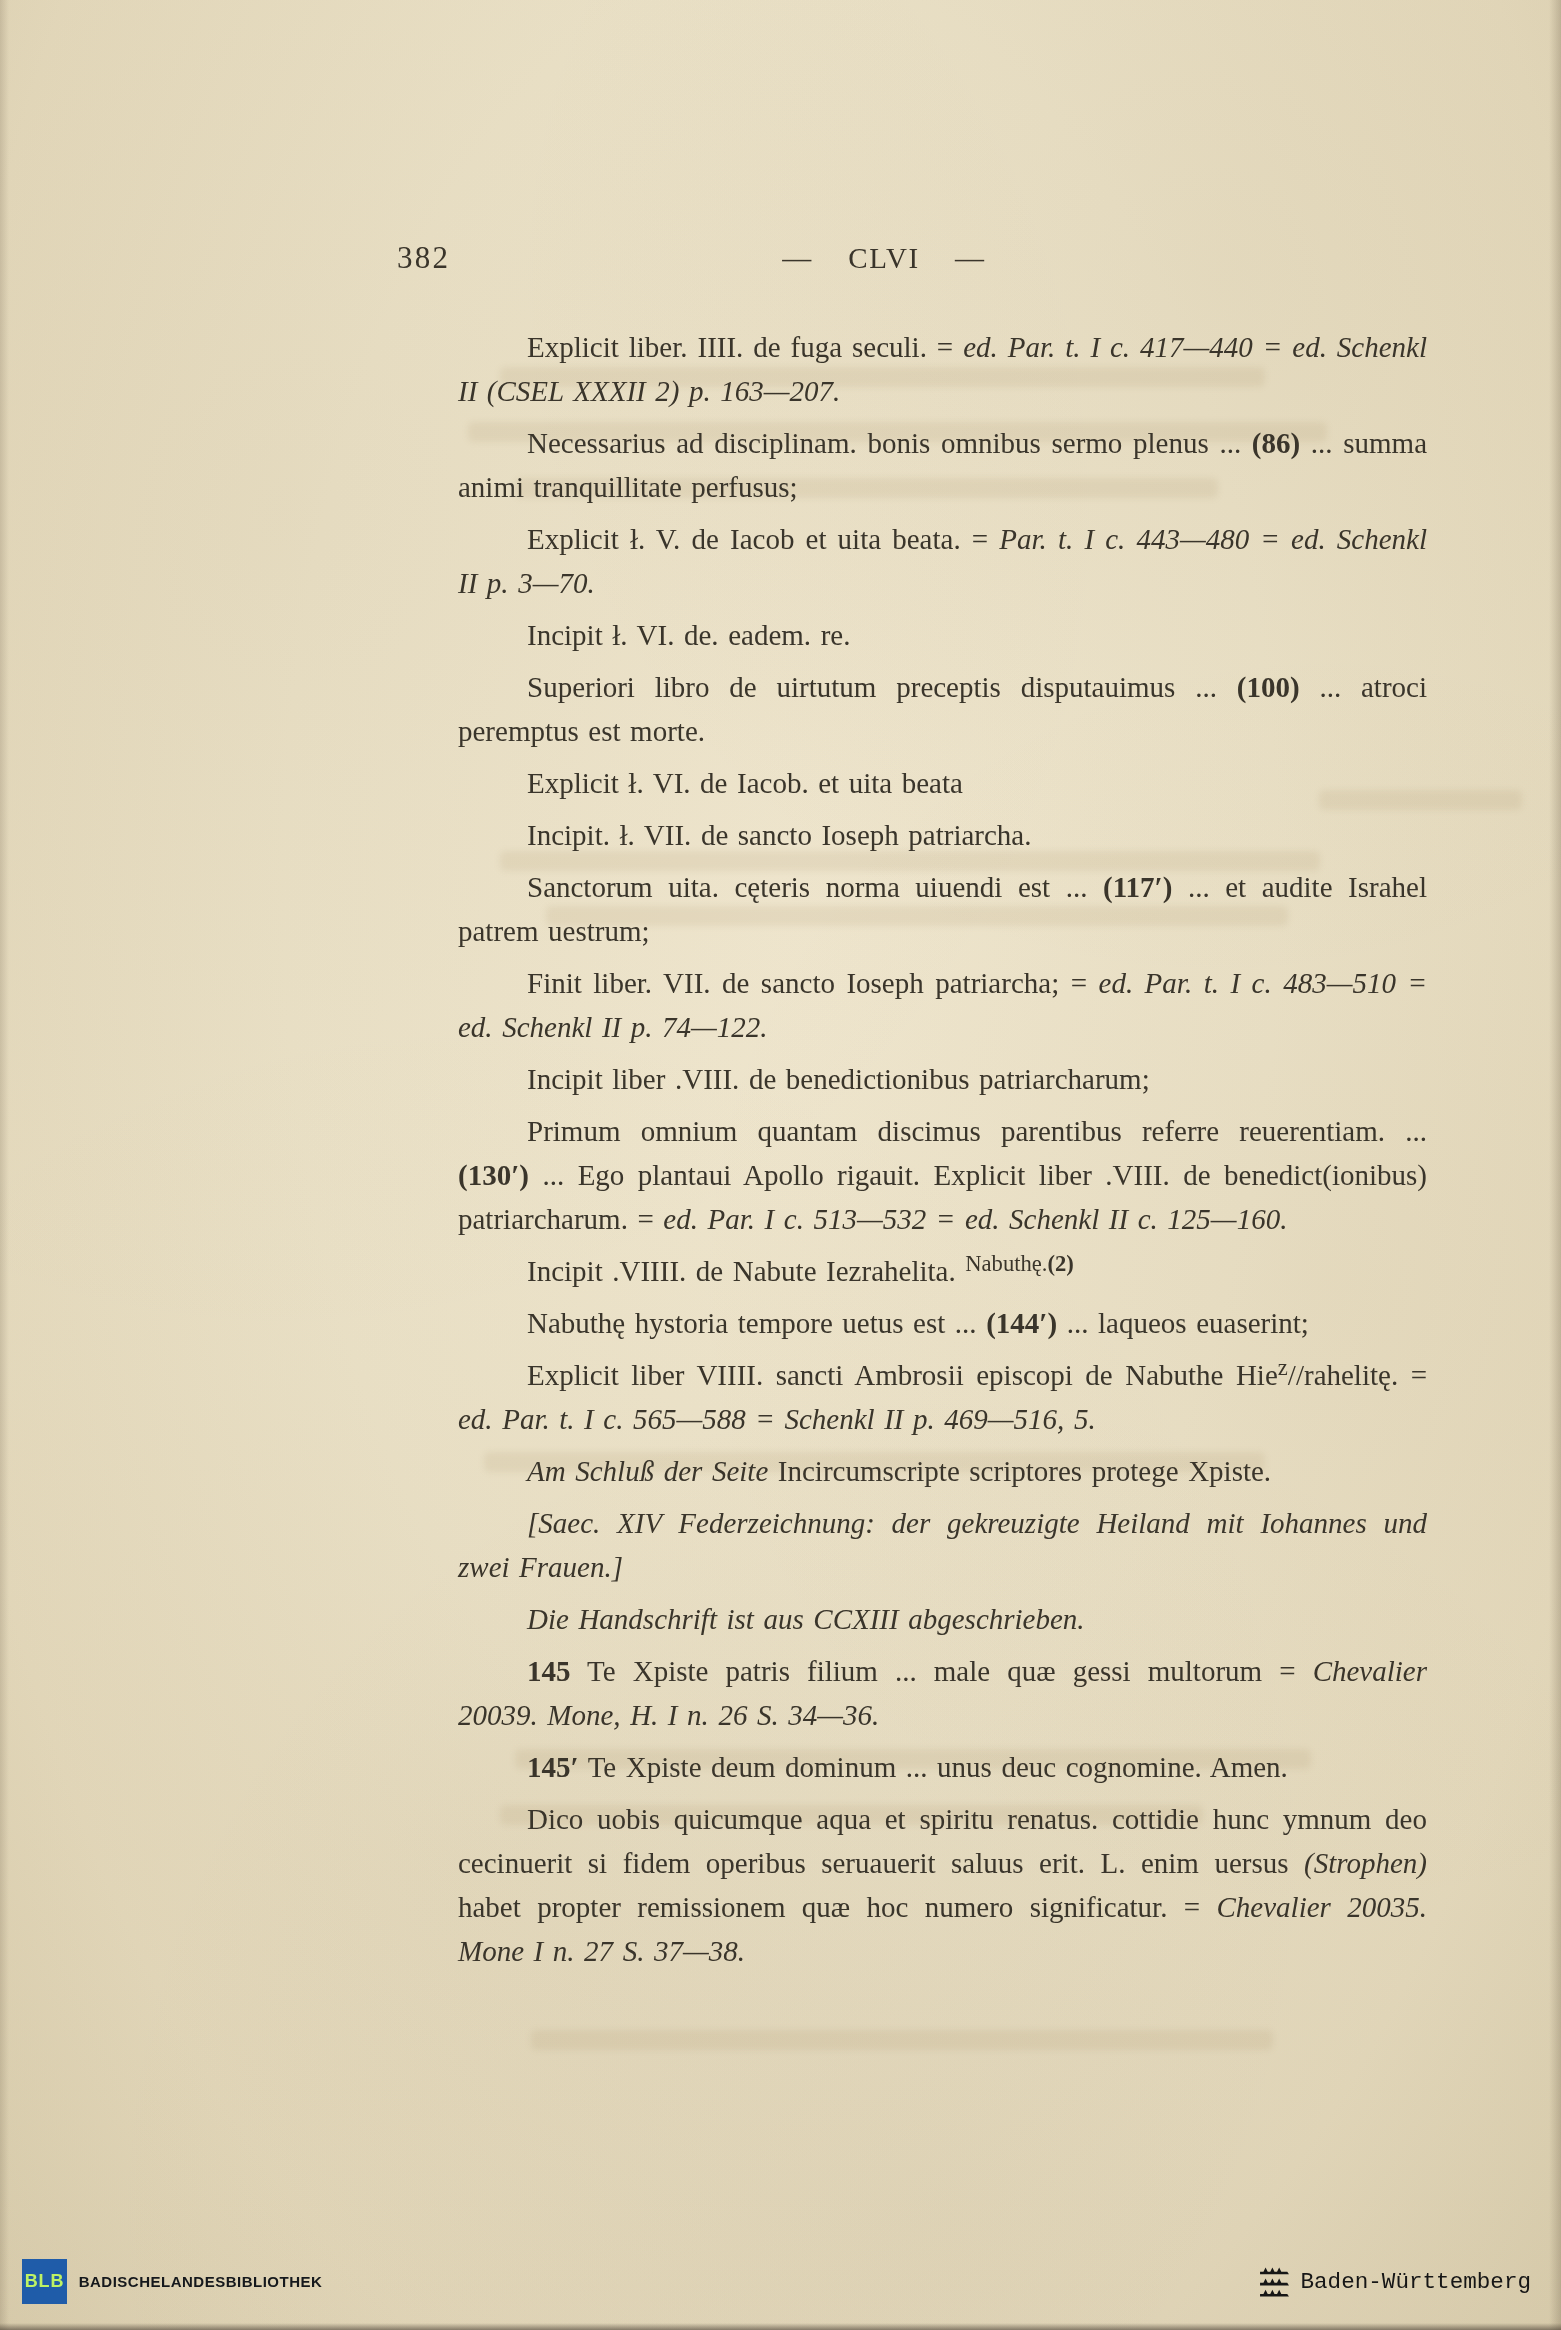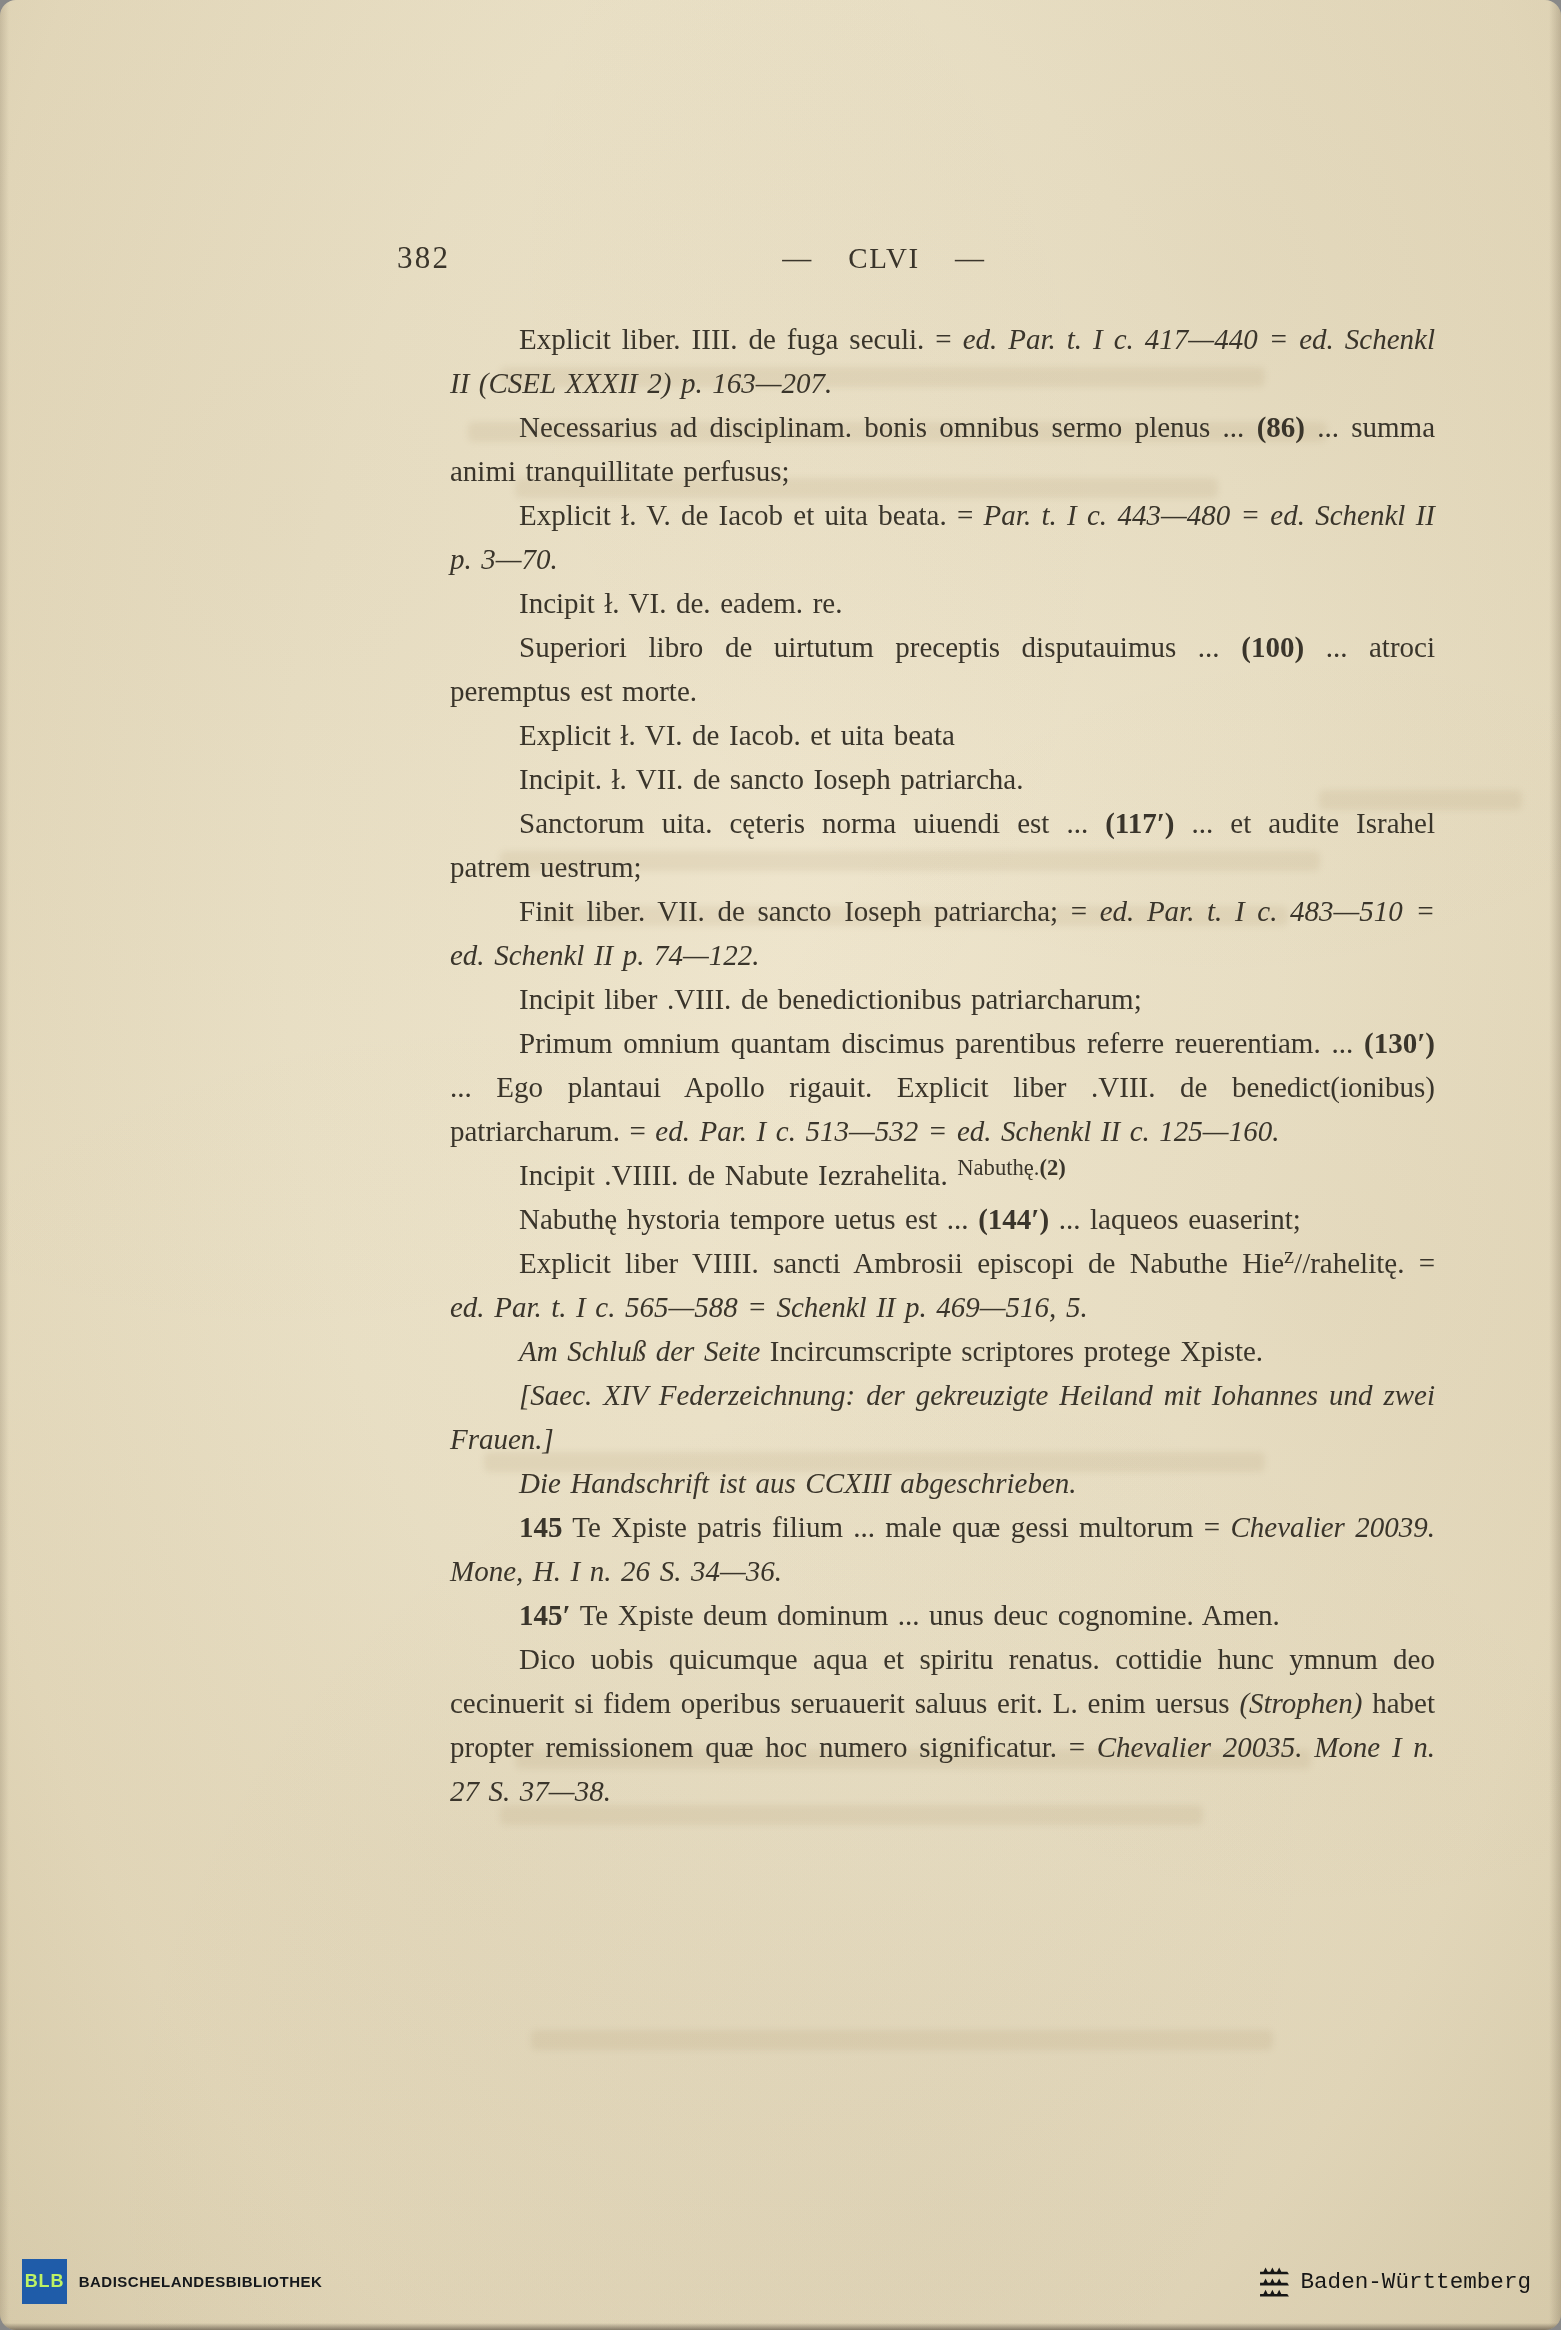--- a/index.html
+++ b/index.html
@@ -1,42 +1,41 @@
 <!DOCTYPE html>
 <html style="--paper: #eae1c7; --ink: #3a352b; --blb_blue: #1f5ca9;font-size:12.5px"><head>
 <meta charset="utf-8">
 <style>
   html,body{margin:0;padding:0;background:#888;}
   .page{
     position:relative;width:1561px;height:2330px;overflow:hidden;
     background:radial-gradient(ellipse at 50% 38%, #efe6ce 0%, #eae1c7 45%, #e3d8bb 78%, #d7cbab 100%);
     font-family:"Liberation Serif","DejaVu Serif",serif;
     color:var(--ink,#3a352b);
-    border-radius:16px;
   }
   .texture{position:absolute;inset:0;pointer-events:none;
     background-image:
       radial-gradient(circle at 18% 22%, rgba(130,100,50,.05), transparent 38%),
       radial-gradient(circle at 78% 12%, rgba(130,100,50,.06), transparent 30%),
       radial-gradient(circle at 85% 55%, rgba(140,105,55,.05), transparent 35%),
       radial-gradient(circle at 30% 80%, rgba(140,110,60,.05), transparent 40%),
       radial-gradient(circle at 60% 95%, rgba(120,95,55,.06), transparent 35%);
   }
   .ghost-layer{position:absolute;inset:0;pointer-events:none;}
   .g{position:absolute;height:20px;border-radius:6.2px;background:rgba(148,118,70,.10);filter:blur(3.1px);}
   .edge-left{position:absolute;left:0;top:0;bottom:0;width:9.4px;background:linear-gradient(to right, rgba(90,75,55,.18), transparent);}
   .edge-right{position:absolute;right:0;top:0;bottom:0;width:12.5px;background:linear-gradient(to left, rgba(90,75,55,.25), transparent);}
   .edge-bottom{position:absolute;left:0;right:0;bottom:0;height:7px;background:linear-gradient(to top, rgba(60,50,40,.55), rgba(60,50,40,0));}
   .pagenum{position:absolute;left:397px;top:240px;font-size:31px;letter-spacing:2.3px;}
   .running-head{position:absolute;left:884px;top:242px;transform:translateX(-50%);font-size:29px;letter-spacing:1.6px;word-spacing:26.5px;white-space:nowrap;}
   .text-block{
     position:absolute;left:450px;top:317px;width:985px;
     font-size:29px;line-height:44px;text-align:justify;word-spacing:2.3px;
   }
-  .para{margin:0;text-indent:69px;}
+  .para{margin:8px;text-indent:69px;}
   .it{font-style:italic;}
   .bd{font-weight:bold;}
   .sup{position:relative;top:-0.45em;font-size:78%;line-height:0;}
   .blb{position:absolute;left:22px;top:2259px;display:flex;align-items:center;gap:11.7px;font-family:"Liberation Sans","DejaVu Sans",sans-serif;}
   .blb-box{width:45px;height:45px;background:var(--blb_blue,#1f5ca9);color:#bef264;display:flex;align-items:center;justify-content:center;font-weight:bold;font-size:18px;letter-spacing:0.8px;}
   .blb-text{display:flex;font-size:15px;font-weight:bold;letter-spacing:0.5px;color:#15181c;line-height:19.5px;}
   .bw{position:absolute;right:30px;top:2265px;display:flex;align-items:center;gap:11px;font-family:Liberation Mono, monospace;font-size:22.6px;color:#161616;}
   .antlers{display:block;}
 </style>
 </head>

